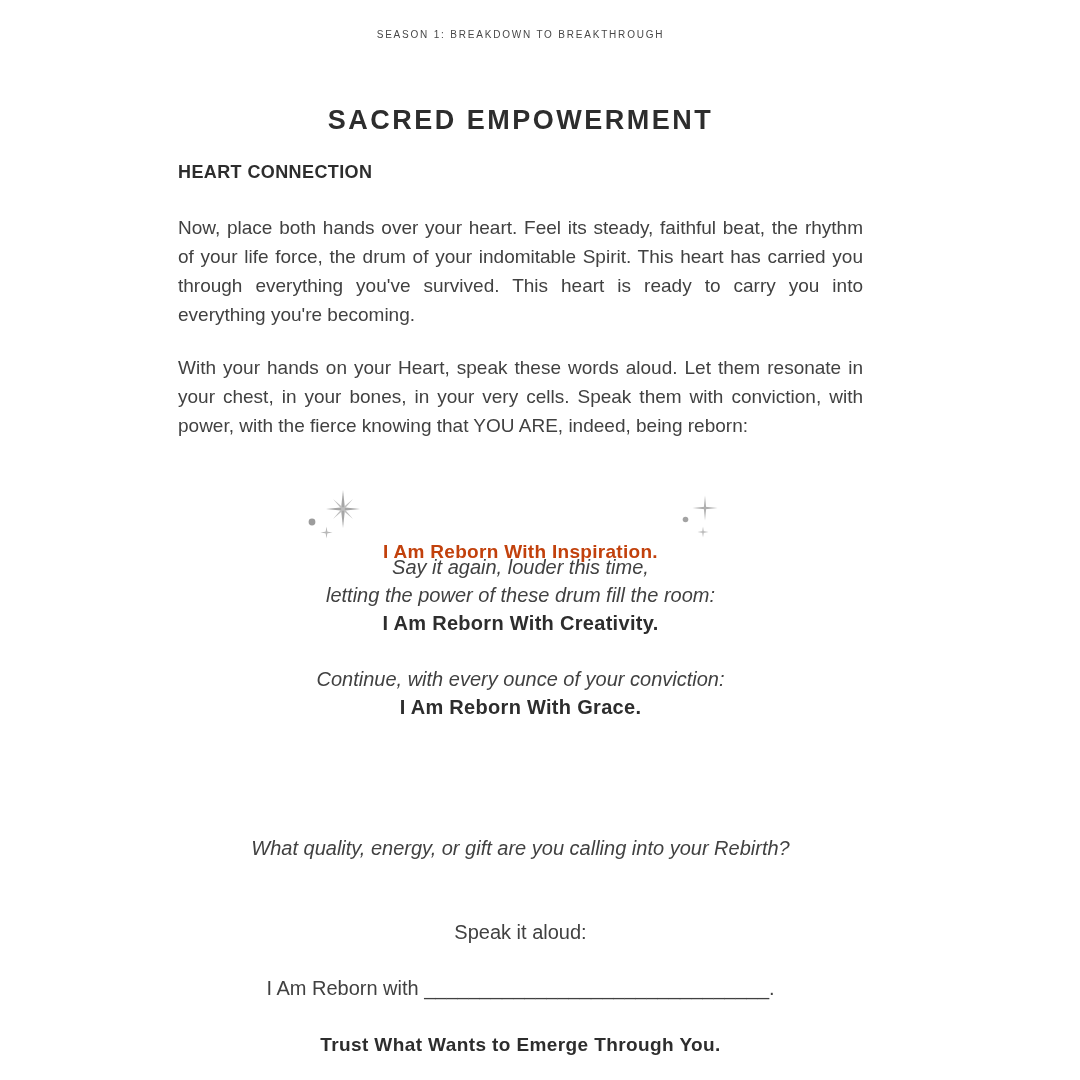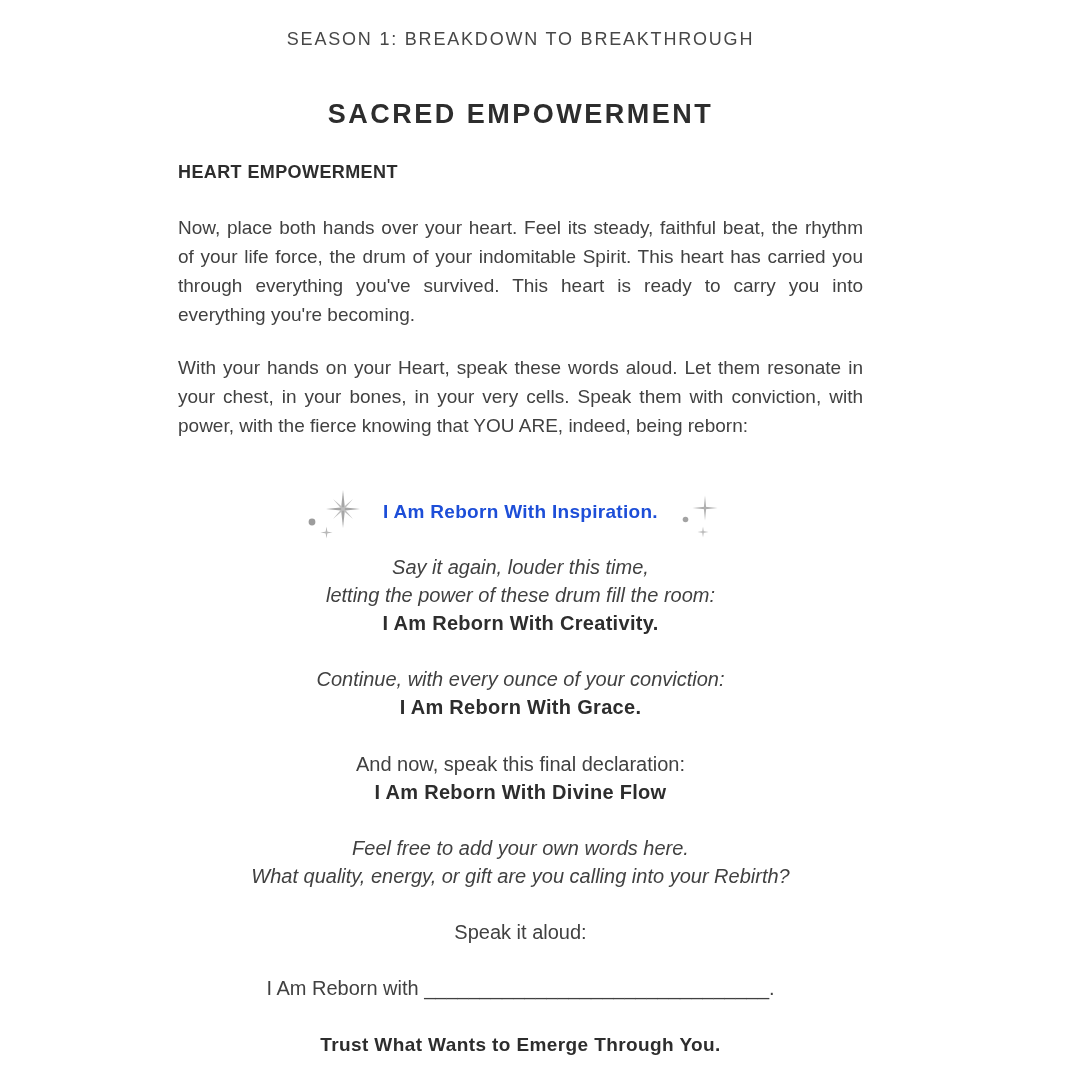--- a/index.html
+++ b/index.html
@@ -22,28 +22,28 @@
     top: 0;
     width: 685px;
     height: 1080px;
   }
   .running-header {
     position: absolute;
     top: 29px;
     left: 0;
     width: 100%;
     text-align: center;
-    font-size: 18px;
+    font-size: 10px;
     letter-spacing: 1.8px;
     font-weight: 400;
     color: #474747;
   }
   .title {
     position: absolute;
-    top: 99px;
+    top: 105px;
     left: 0;
     width: 100%;
     margin: 0;
     text-align: center;
     font-size: 27px;
     font-weight: 700;
     letter-spacing: 2.5px;
     color: #2d2d2d;
   }
   .section-heading {
@@ -70,22 +70,23 @@
   .para2 { top: 353px; }
 
   .affirm-line {
     position: absolute;
     left: 0;
     width: 100%;
     text-align: center;
     font-size: 19px;
     font-weight: 700;
     letter-spacing: 0.3px;
-    color: #1d4ed8;
+    color: #c2410c;
     line-height: 24px;
+    margin-top: 40px;
   }
   .affirm-inspiration { top: 500px; }
 
   .stanza {
     position: absolute;
     left: 0;
     width: 100%;
     text-align: center;
     font-size: 20px;
     line-height: 28px;
@@ -128,21 +129,21 @@
 </head>
 <body>
 
 <div class="page">
   <div class="content">
 
     <div class="running-header">SEASON 1: BREAKDOWN TO BREAKTHROUGH</div>
 
     <h1 class="title">SACRED EMPOWERMENT</h1>
 
-    <h2 class="section-heading">HEART EMPOWERMENT</h2>
+    <h2 class="section-heading">HEART CONNECTION</h2>
 
     <p class="body-para para2">With your hands on your Heart, speak these words aloud. Let them resonate in your chest, in your bones, in your very cells. Speak them with conviction, with power, with the fierce knowing that YOU ARE, indeed, being reborn:</p>
 
     <p class="body-para para1">Now, place both hands over your heart. Feel its steady, faithful beat, the rhythm of your life force, the drum of your indomitable Spirit. This heart has carried you through everything you've survived. This heart is ready to carry you into everything you're becoming.</p>
 
     <svg class="sparkle sp-star" width="44" height="44" viewBox="0 0 44 44">
       <polygon points="22,3 24,22 22,41 20,22" fill="#a6a6a6"></polygon>
       <polygon points="5,22 22,20.3 39,22 22,23.7" fill="#a6a6a6"></polygon>
       <polygon points="12,12 22.8,21.2 32,32 21.2,22.8" fill="#bdbdbd"></polygon>
       <polygon points="32,12 22.8,22.8 12,32 21.2,21.2" fill="#bdbdbd"></polygon>
@@ -173,27 +174,22 @@
       <div class="it">Say it again, louder this time,</div>
       <div class="it">letting the power of these drum fill the room:</div>
       <div class="bold-line">I Am Reborn With Creativity.</div>
     </div>
 
     <div class="stanza stanza-grace">
       <div class="it">Continue, with every ounce of your conviction:</div>
       <div class="bold-line">I Am Reborn With Grace.</div>
     </div>
 
-    <div class="stanza stanza-divine">
-      <div>And now, speak this final declaration:</div>
-      <div class="bold-line">I Am Reborn With Divine Flow</div>
-    </div>
 
     <div class="stanza stanza-ownwords">
-      <div class="it">Feel free to add your own words here.</div>
       <div class="it">What quality, energy, or gift are you calling into your Rebirth?</div>
     </div>
 
     <div class="stanza speak-prompt">Speak it aloud:</div>
 
     <div class="stanza fill-line"><span>I Am Reborn with </span><span class="blank">_______________________________</span><span>.</span></div>
 
     <div class="closing">Trust What Wants to Emerge Through You.</div>
 
   </div>

